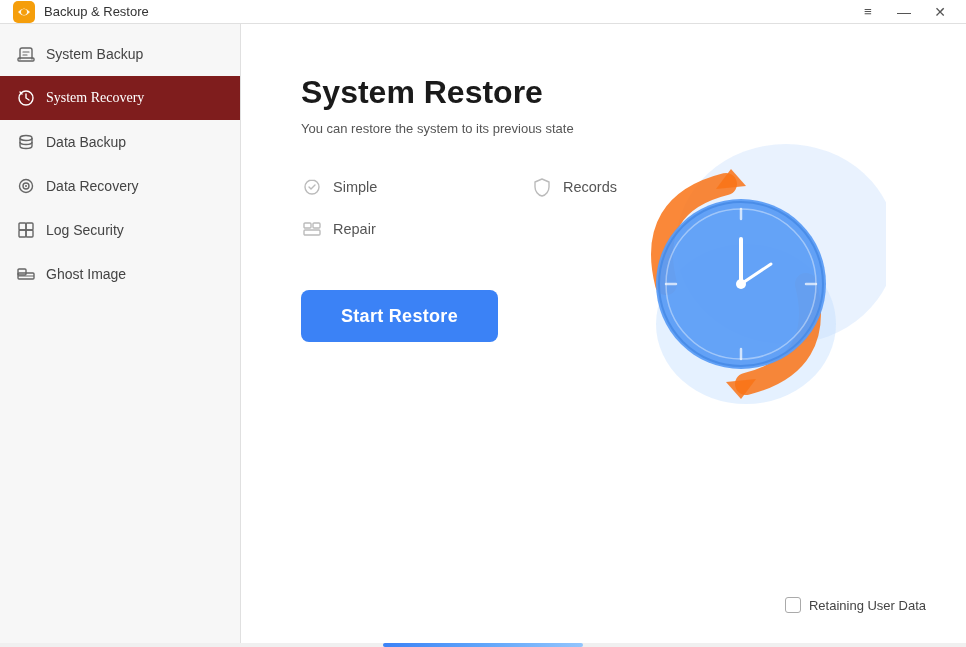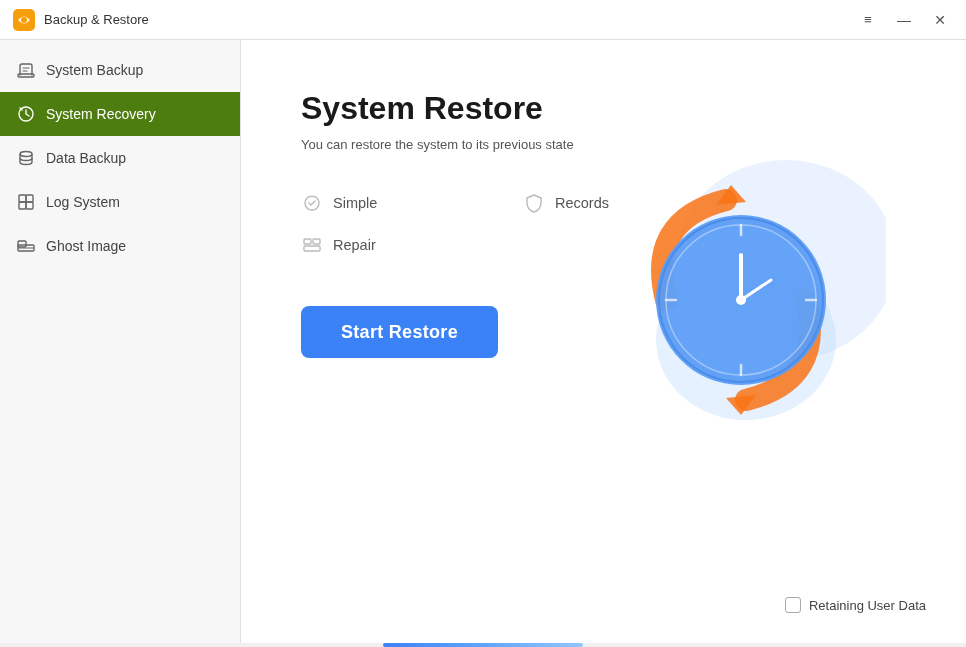--- a/index.html
+++ b/index.html
@@ -9,21 +9,21 @@
       width: 966px;
       height: 647px;
       overflow: hidden;
       display: flex;
       flex-direction: column;
     }
 
     
     .title-bar {
       background: #ffffff;
-      height: 40px;
+      height: 24px;
       display: flex;
       align-items: center;
       padding: 0 12px;
       border-bottom: 1px solid #e0e0e0;
       user-select: none;
     }
     .title-bar-logo {
       width: 24px;
       height: 24px;
       margin-right: 8px;
@@ -92,22 +92,23 @@
       align-items: center;
       padding: 12px 16px;
       cursor: pointer;
       border-radius: 0;
       gap: 10px;
       font-size: 14px;
       color: #444;
       position: relative;
     }
     .sidebar-item.active {
-      background: #4d7c0f;
+      background: #7f1d1d;
       color: white;
+      font-family: Liberation Serif, serif;
     }
     .sidebar-item.active .sidebar-icon { color: white; }
     .sidebar-icon {
       width: 20px;
       height: 20px;
       display: flex;
       align-items: center;
       justify-content: center;
       color: #666;
       flex-shrink: 0;
@@ -135,21 +136,21 @@
     .page-subtitle {
       font-size: 13px;
       color: #555;
       margin-bottom: 40px;
     }
 
     
     .features-grid {
       display: grid;
       grid-template-columns: 200px 200px;
-      gap: 20px 22px;
+      gap: 20px 30px;
       margin-bottom: 50px;
     }
     .feature-item {
       display: flex;
       align-items: center;
       gap: 10px;
       color: #666;
       font-size: 14px;
     }
     .feature-icon {
@@ -271,31 +272,41 @@
       <span class="sidebar-icon">
         <svg width="18" height="18" viewBox="0 0 18 18" fill="none">
           <ellipse cx="9" cy="5" rx="6" ry="2.5" stroke="currentColor" stroke-width="1.4"></ellipse>
           <path d="M3 5v4c0 1.38 2.69 2.5 6 2.5s6-1.12 6-2.5V5" stroke="currentColor" stroke-width="1.4"></path>
           <path d="M3 9v4c0 1.38 2.69 2.5 6 2.5s6-1.12 6-2.5V9" stroke="currentColor" stroke-width="1.4"></path>
         </svg>
       </span>
       <span class="sidebar-label">Data Backup</span>
     </div>
 
+    <div class="sidebar-item">
+      <span class="sidebar-icon">
+        <svg width="18" height="18" viewBox="0 0 18 18" fill="none">
+          <circle cx="9" cy="9" r="6.5" stroke="currentColor" stroke-width="1.4"></circle>
+          <circle cx="9" cy="9" r="3" stroke="currentColor" stroke-width="1.4"></circle>
+          <circle cx="9" cy="9" r="1" fill="currentColor"></circle>
+        </svg>
+      </span>
+      <span class="sidebar-label">Data Recovery</span>
+    </div>
 
     <div class="sidebar-item">
       <span class="sidebar-icon">
         <svg width="18" height="18" viewBox="0 0 18 18" fill="none">
           <rect x="2" y="2" width="7" height="7" rx="1" stroke="currentColor" stroke-width="1.4"></rect>
           <rect x="9" y="2" width="7" height="7" rx="1" stroke="currentColor" stroke-width="1.4"></rect>
           <rect x="2" y="9" width="7" height="7" rx="1" stroke="currentColor" stroke-width="1.4"></rect>
           <rect x="9" y="9" width="7" height="7" rx="1" stroke="currentColor" stroke-width="1.4"></rect>
         </svg>
       </span>
-      <span class="sidebar-label">Log System</span>
+      <span class="sidebar-label">Log Security</span>
     </div>
 
     <div class="sidebar-item">
       <span class="sidebar-icon">
         <svg width="18" height="18" viewBox="0 0 18 18" fill="none">
           <rect x="1" y="4" width="8" height="6" rx="1" stroke="currentColor" stroke-width="1.4"></rect>
           <rect x="1" y="8" width="16" height="6" rx="1" stroke="currentColor" stroke-width="1.4"></rect>
           <line x1="1" y1="11" x2="17" y2="11" stroke="currentColor" stroke-width="1"></line>
         </svg>
       </span>

